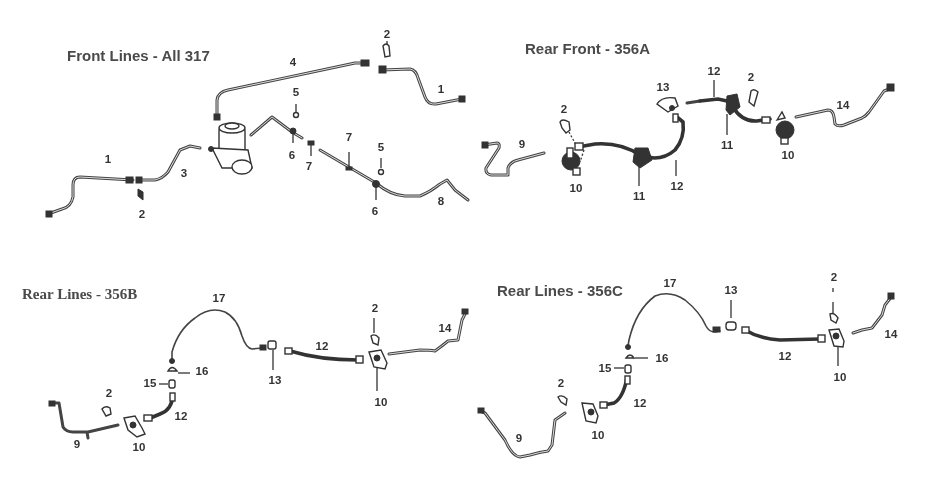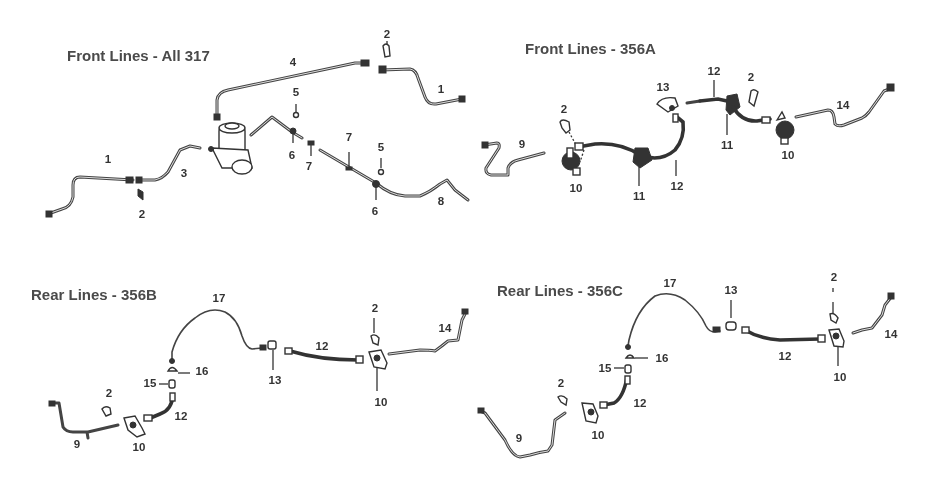--- a/index.html
+++ b/index.html
@@ -199,22 +199,22 @@
     <circle class="dark" cx="836" cy="336" r="3"></circle>
     <line class="lead" x1="838" y1="347" x2="838" y2="366"></line>
 
     <path class="pipe" d="M853 333 L862 330 L872 328 L882 315 L885 305 L892 296"></path>
     <path class="pipe-in" d="M853 333 L862 330 L872 328 L882 315 L885 305 L892 296"></path>
     <rect class="dark" x="888" y="293" width="6" height="6"></rect>
   </g>
 </svg>
 
 <div class="title" style="left:67px;top:47px;">Front Lines - All 317</div>
-<div class="title" style="left:525px;top:40px;">Front Lines - 356A</div>
-<div class="title" style="left:31px;top:286px;">Rear Lines - 356B</div>
+<div class="title" style="left:525px;top:40px;">Rear Front - 356A</div>
+<div class="title" style="left:22px;top:286px;font-family:Liberation Serif, serif;">Rear Lines - 356B</div>
 <div class="title" style="left:497px;top:282px;">Rear Lines - 356C</div>
 
 <div id="callouts-front">
     <div class="num" style="left: 387px; top: 34px;">2</div>
     <div class="num" style="left: 293px; top: 62px;">4</div>
     <div class="num" style="left: 441px; top: 89px;">1</div>
     <div class="num" style="left: 296px; top: 92px;">5</div>
     <div class="num" style="left: 349px; top: 137px;">7</div>
     <div class="num" style="left: 381px; top: 147px;">5</div>
     <div class="num" style="left: 292px; top: 155px;">6</div>

